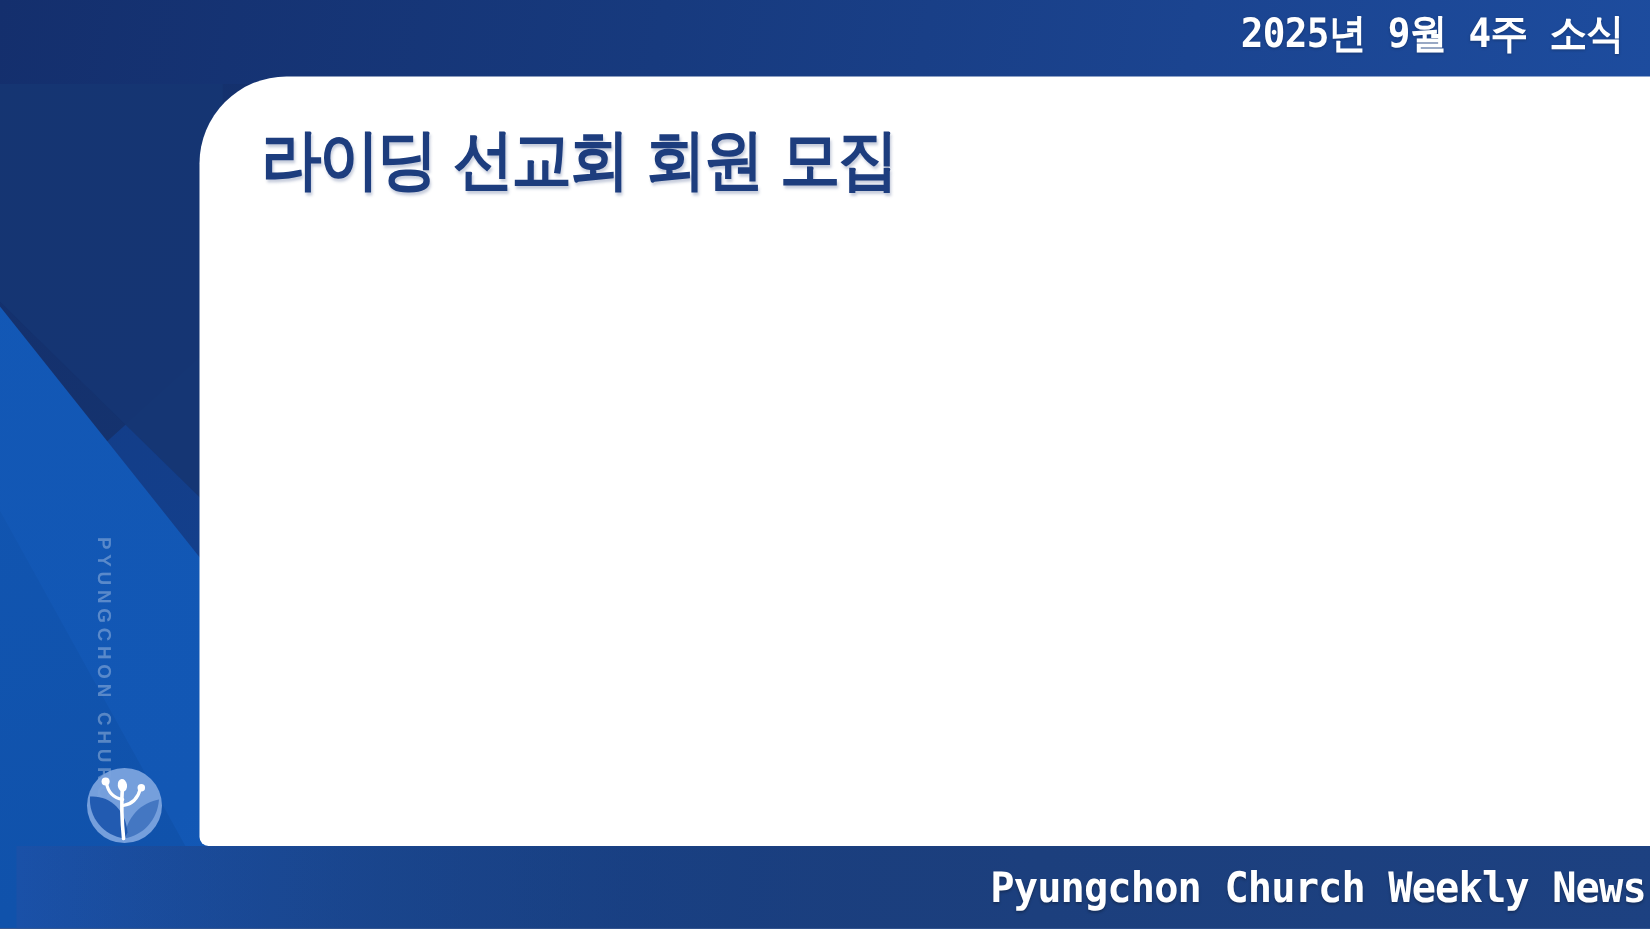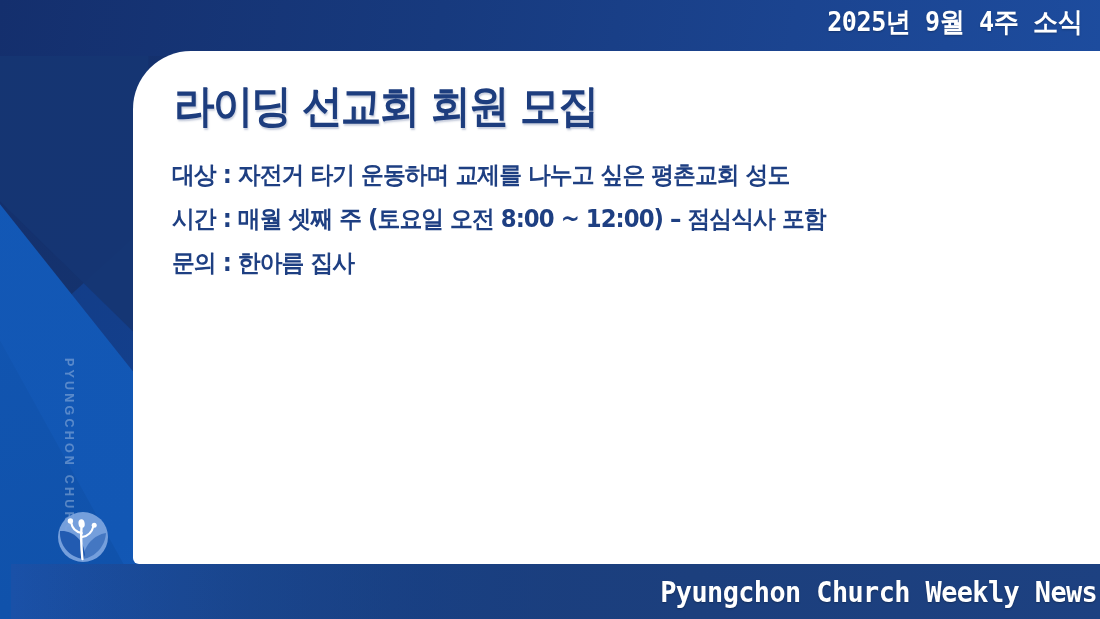--- a/index.html
+++ b/index.html
@@ -165,25 +165,20 @@
   <div class="bg-bright"></div>
   <div class="bg-bright2"></div>
   <div class="bg-topband"></div>
 
   <div class="issue-label">2025년 9월 4주 소식</div>
 
   <div class="card">
 
     <div class="card-title">라이딩 선교회 회원 모집</div>
 
-    <div class="card-body">
-      <div class="body-line">대상 : 자전거 타기 운동하며 교제를 나누고 싶은 평촌교회 성도</div>
-      <div class="body-line">시간 : 매월 셋째 주 (토요일 오전 8:00 ~ 12:00) – 점심식사 포함</div>
-      <div class="body-line">문의 : 한아름 집사</div>
-    </div>
 
   </div>
 
   <div class="brand-vertical">PYUNGCHON CHURCH</div>
 
   <div class="logo-mark">
     <svg viewBox="0 0 52 52" width="52" height="52" aria-hidden="true">
       <circle cx="26" cy="26" r="25" fill="#7ba3de" opacity="0.95"></circle>
       <path d="M26 48 C 12 46, 2 34, 3 20 C 16 19, 27 29, 28 44 Z" fill="#1b55ad" opacity="0.92"></path>
       <path d="M49 22 C 48 36, 38 46, 26 48 C 27 34, 37 24, 49 22 Z" fill="#1b55ad" opacity="0.55"></path>

